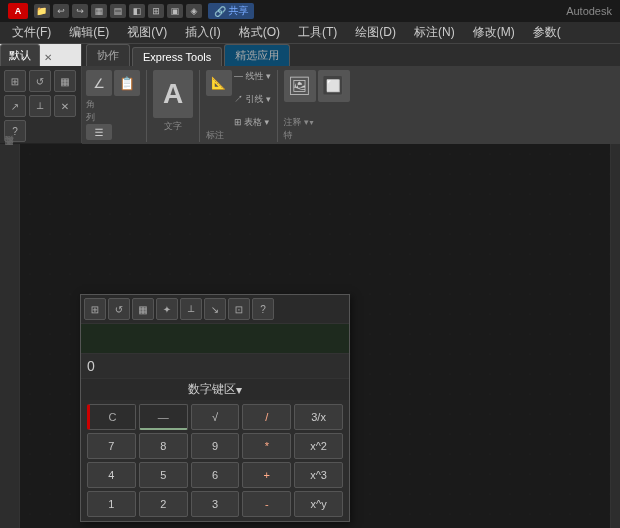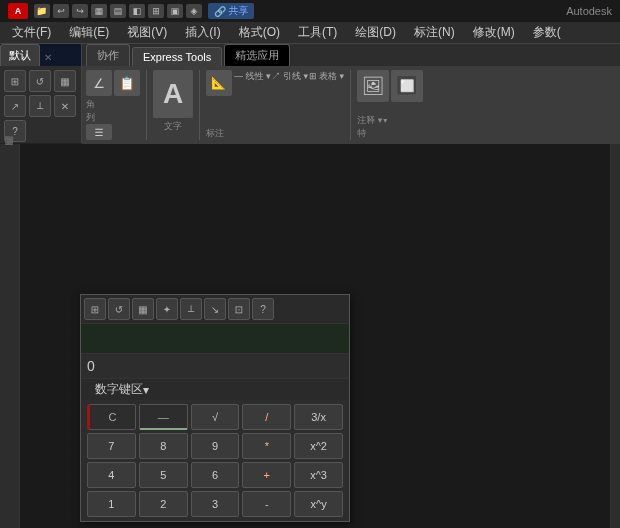--- a/index.html
+++ b/index.html
@@ -161,21 +161,21 @@
       justify-content: space-between;
       align-items: center;
       padding: 3px 6px;
       background: #333;
       border-bottom: 1px solid #444;
       font-size: 11px;
       color: #aaa;
     }
     .calc-keypad-header {
       display: flex;
-      justify-content: flex-start;
+      justify-content: center;
       align-items: center;
       padding: 2px 14px;
       background: #2a2a2a;
     }
     .calc-buttons {
       padding: 4px 6px;
       display: grid;
       grid-template-columns: repeat(5, 1fr);
       gap: 3px;
     }
@@ -254,41 +254,41 @@
   <div class="menu-item">工具(T)</div>
   <div class="menu-item">绘图(D)</div>
   <div class="menu-item">标注(N)</div>
   <div class="menu-item">修改(M)</div>
   <div class="menu-item">参数(</div>
 </div>
 
 <div class="ribbon" style="position:relative;">
 
   <div style="width:82px; background:#2d2d2d; border-right:1px solid #444; display:flex; flex-direction:column;">
-    <div style="display:flex; background:#0f172a; height:24px; align-items:flex-end;">
+    <div style="display:flex; background:#e5e5e5; height:24px; align-items:flex-end;">
       <div style="padding:3px 8px; font-size:11px; color:#fff; background:#3c3c3c; border:1px solid #555; border-bottom:none; border-radius:3px 3px 0 0;">默认</div>
       <div style="padding:3px 4px; font-size:10px; color:#666; cursor:pointer;">✕</div>
     </div>
     <div style="display:flex; flex-wrap:wrap; padding:4px; gap:3px;">
       <div style="width:22px;height:22px;background:#3c3c3c;border:1px solid #555;border-radius:2px;display:flex;align-items:center;justify-content:center;font-size:10px;color:#aaa;cursor:pointer;">⊞</div>
       <div style="width:22px;height:22px;background:#3c3c3c;border:1px solid #555;border-radius:2px;display:flex;align-items:center;justify-content:center;font-size:10px;color:#aaa;cursor:pointer;">↺</div>
       <div style="width:22px;height:22px;background:#3c3c3c;border:1px solid #555;border-radius:2px;display:flex;align-items:center;justify-content:center;font-size:10px;color:#aaa;cursor:pointer;">▦</div>
       <div style="width:22px;height:22px;background:#3c3c3c;border:1px solid #555;border-radius:2px;display:flex;align-items:center;justify-content:center;font-size:10px;color:#aaa;cursor:pointer;">↗</div>
       <div style="width:22px;height:22px;background:#3c3c3c;border:1px solid #555;border-radius:2px;display:flex;align-items:center;justify-content:center;font-size:10px;color:#aaa;cursor:pointer;">⟂</div>
       <div style="width:22px;height:22px;background:#3c3c3c;border:1px solid #555;border-radius:2px;display:flex;align-items:center;justify-content:center;font-size:10px;color:#aaa;cursor:pointer;">✕</div>
       <div style="width:22px;height:22px;background:#3c3c3c;border:1px solid #555;border-radius:2px;display:flex;align-items:center;justify-content:center;font-size:10px;color:#aaa;cursor:pointer;">?</div>
     </div>
     <div style="padding:2px 4px; font-size:10px; color:#888;">直线</div>
   </div>
 
   <div style="flex:1; display:flex; flex-direction:column;">
     <div style="display:flex; background:#2d2d2d; height:24px; align-items:flex-end; padding-left:4px;">
       <div style="padding:3px 10px; font-size:11px; color:#aaa; background:#353535; border:1px solid #555; border-bottom:none; border-radius:3px 3px 0 0; margin-right:2px; cursor:pointer;">协作</div>
       <div style="padding:3px 10px; font-size:11px; color:#fff; background:#3c3c3c; border:1px solid #555; border-bottom:none; border-radius:3px 3px 0 0; margin-right:2px; cursor:pointer;">Express Tools</div>
-      <div style="padding:3px 10px; font-size:11px; color:#aaa; background:#000000; border:1px solid #555; border-bottom:none; border-radius:3px 3px 0 0; cursor:pointer;font-family:Liberation Serif, serif;">精选应用</div>
+      <div style="padding:3px 10px; font-size:11px; color:#aaa; background:#0c4a6e; border:1px solid #555; border-bottom:none; border-radius:3px 3px 0 0; cursor:pointer;font-family:Liberation Serif, serif;">精选应用</div>
     </div>
     <div style="flex:1; background:#3c3c3c; display:flex; padding:4px; gap:4px;">
 
       <div style="display:flex;flex-direction:column;border-right:1px solid #555;padding-right:6px;">
         <div style="display:flex;gap:2px;flex-wrap:wrap;">
           <div style="width:26px;height:26px;background:#555;border-radius:2px;display:flex;align-items:center;justify-content:center;font-size:13px;color:#ccc;cursor:pointer;">∠</div>
           <div style="width:26px;height:26px;background:#555;border-radius:2px;display:flex;align-items:center;justify-content:center;font-size:13px;color:#ccc;cursor:pointer;">📋</div>
         </div>
         <div style="font-size:9px;color:#888;margin-top:2px;">角</div>
         <div style="font-size:9px;color:#888;">列</div>
@@ -296,21 +296,21 @@
       </div>
 
       <div style="display:flex;flex-direction:column;border-right:1px solid #555;padding-right:6px;padding-left:2px;align-items:center;">
         <div style="width:40px;height:48px;background:#555;border-radius:2px;display:flex;align-items:center;justify-content:center;font-size:28px;font-weight:bold;color:#ccc;cursor:pointer;">A</div>
         <div style="font-size:9px;color:#888;margin-top:2px;text-align:center;">文字</div>
       </div>
 
       <div style="display:flex;flex-direction:column;border-right:1px solid #555;padding-right:6px;padding-left:2px;">
         <div style="display:flex;gap:2px;">
           <div style="width:26px;height:26px;background:#555;border-radius:2px;display:flex;align-items:center;justify-content:center;font-size:12px;color:#ccc;cursor:pointer;">📐</div>
-          <div style="display:flex;flex-direction:row;gap:1px;">
+          <div style="display:flex;flex-direction:column;gap:10px;">
             <div style="font-size:9px;color:#aaa;cursor:pointer;">— 线性 ▾</div>
             <div style="font-size:9px;color:#aaa;cursor:pointer;">↗ 引线 ▾</div>
             <div style="font-size:9px;color:#aaa;cursor:pointer;">⊞ 表格 ▾</div>
           </div>
         </div>
         <div style="font-size:9px;color:#888;margin-top:auto;">标注</div>
       </div>
 
       <div style="display:flex;flex-direction:column;padding-left:2px;">
         <div style="display:flex;gap:2px;">

